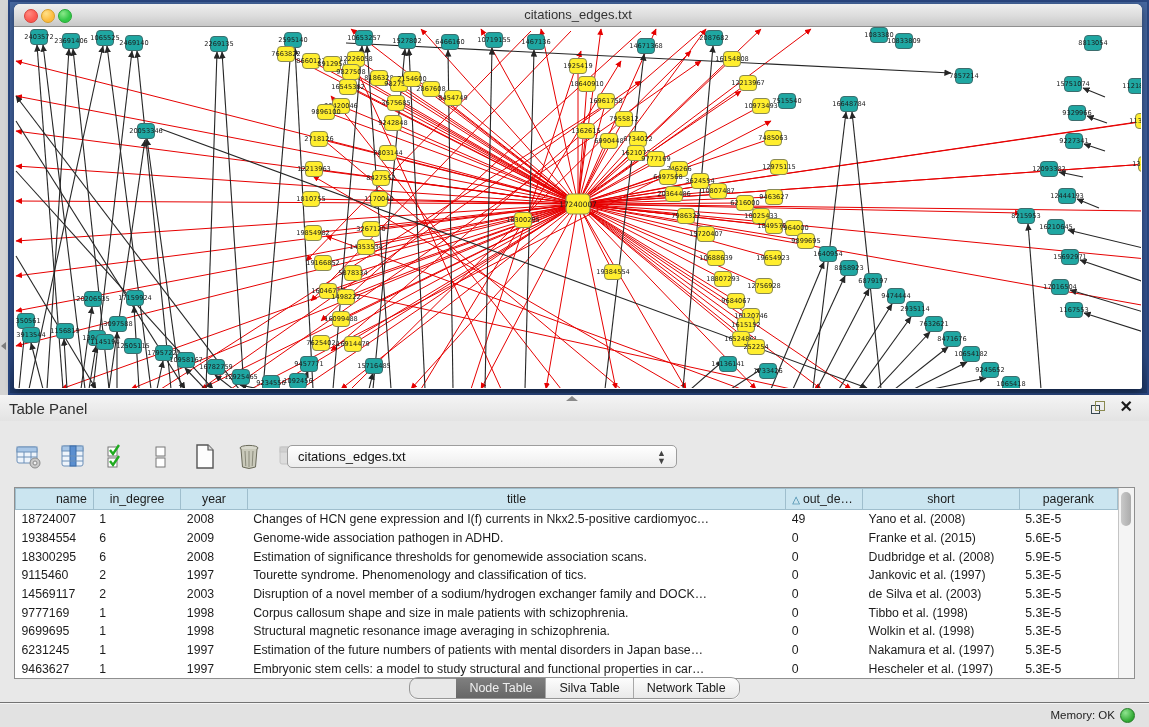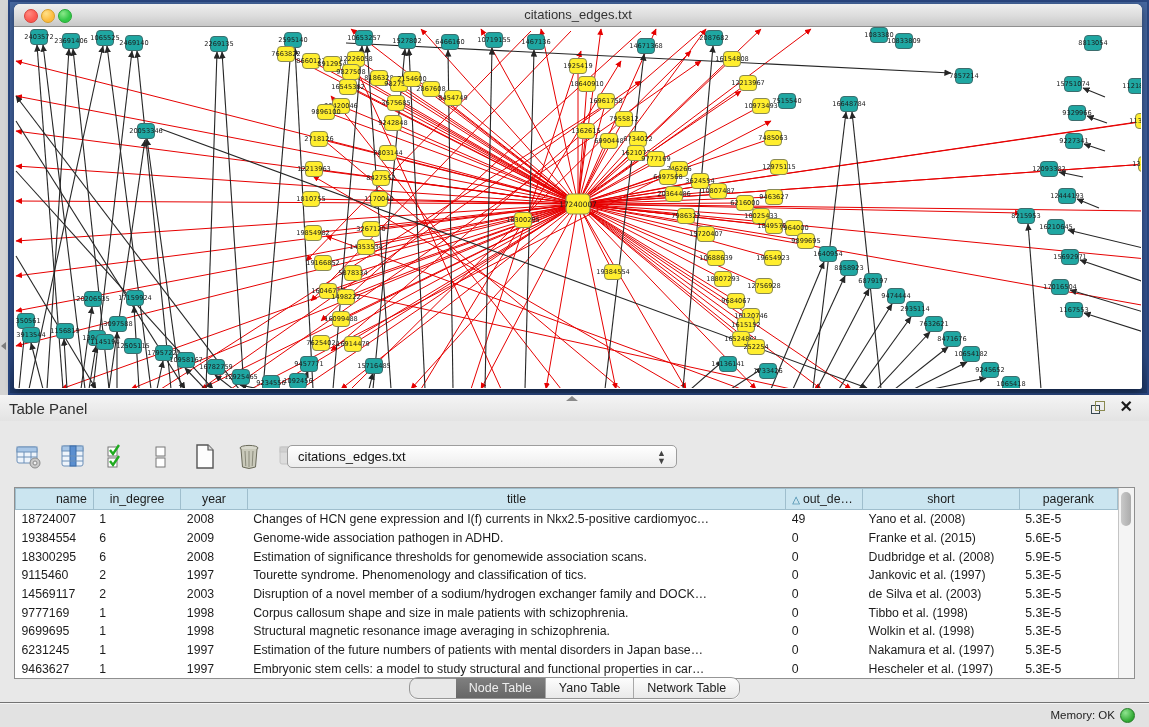--- a/index.html
+++ b/index.html
@@ -1003,21 +1003,21 @@
           </tbody>
       </table>
       <div id="vscroll">
           <div class="thumb"></div>
         </div>
     </div>
 
     <div id="tabs">
       <div class="seg">
         <span class="tab active">Node Table</span>
-        <span class="tab">Yano Table</span>
+        <span class="tab">Silva Table</span>
         <span class="tab">Network Table</span>
       </div>
     </div>
   </div>
 
   <div id="statusbar">
     <span class="mem">Memory: OK</span>
     <span class="dot"></span>
   </div>
 </div>

